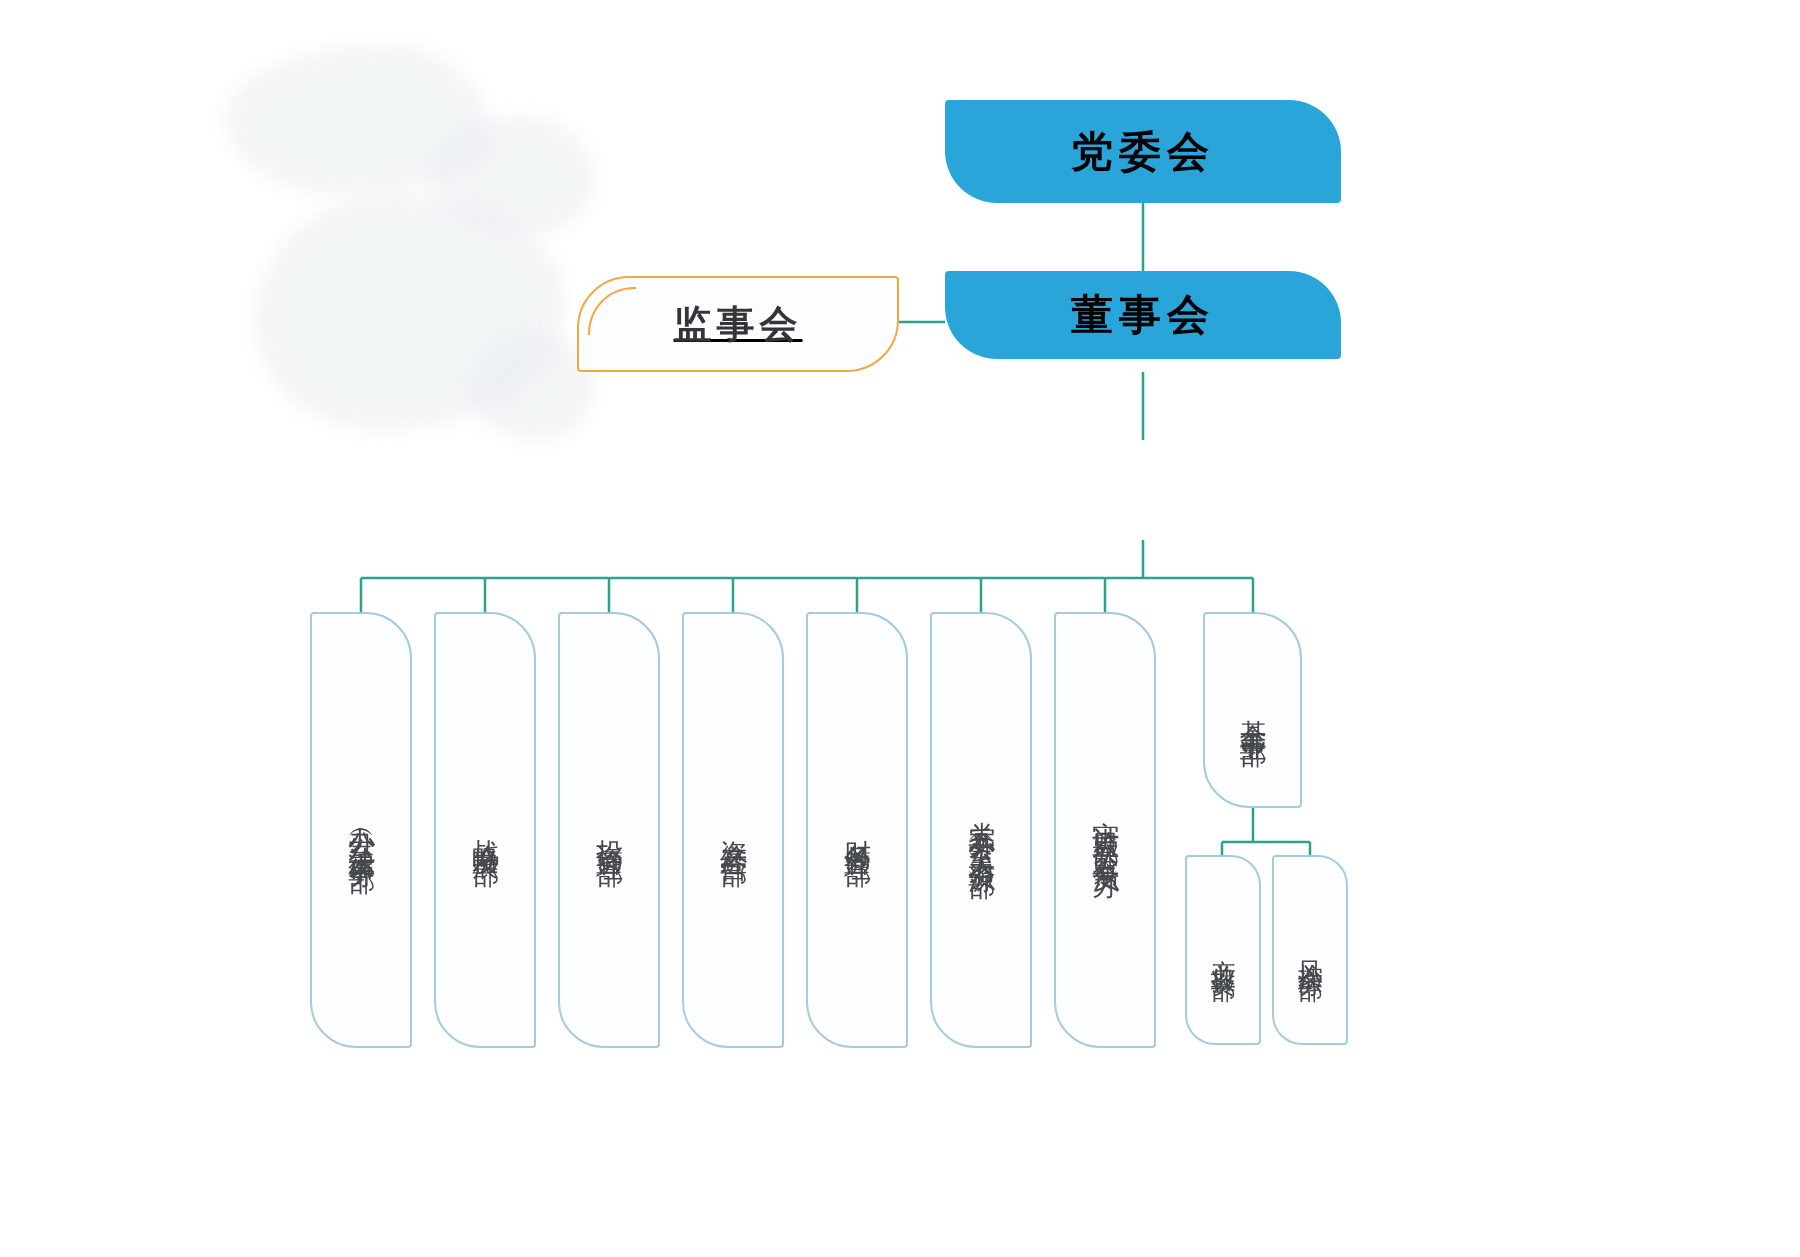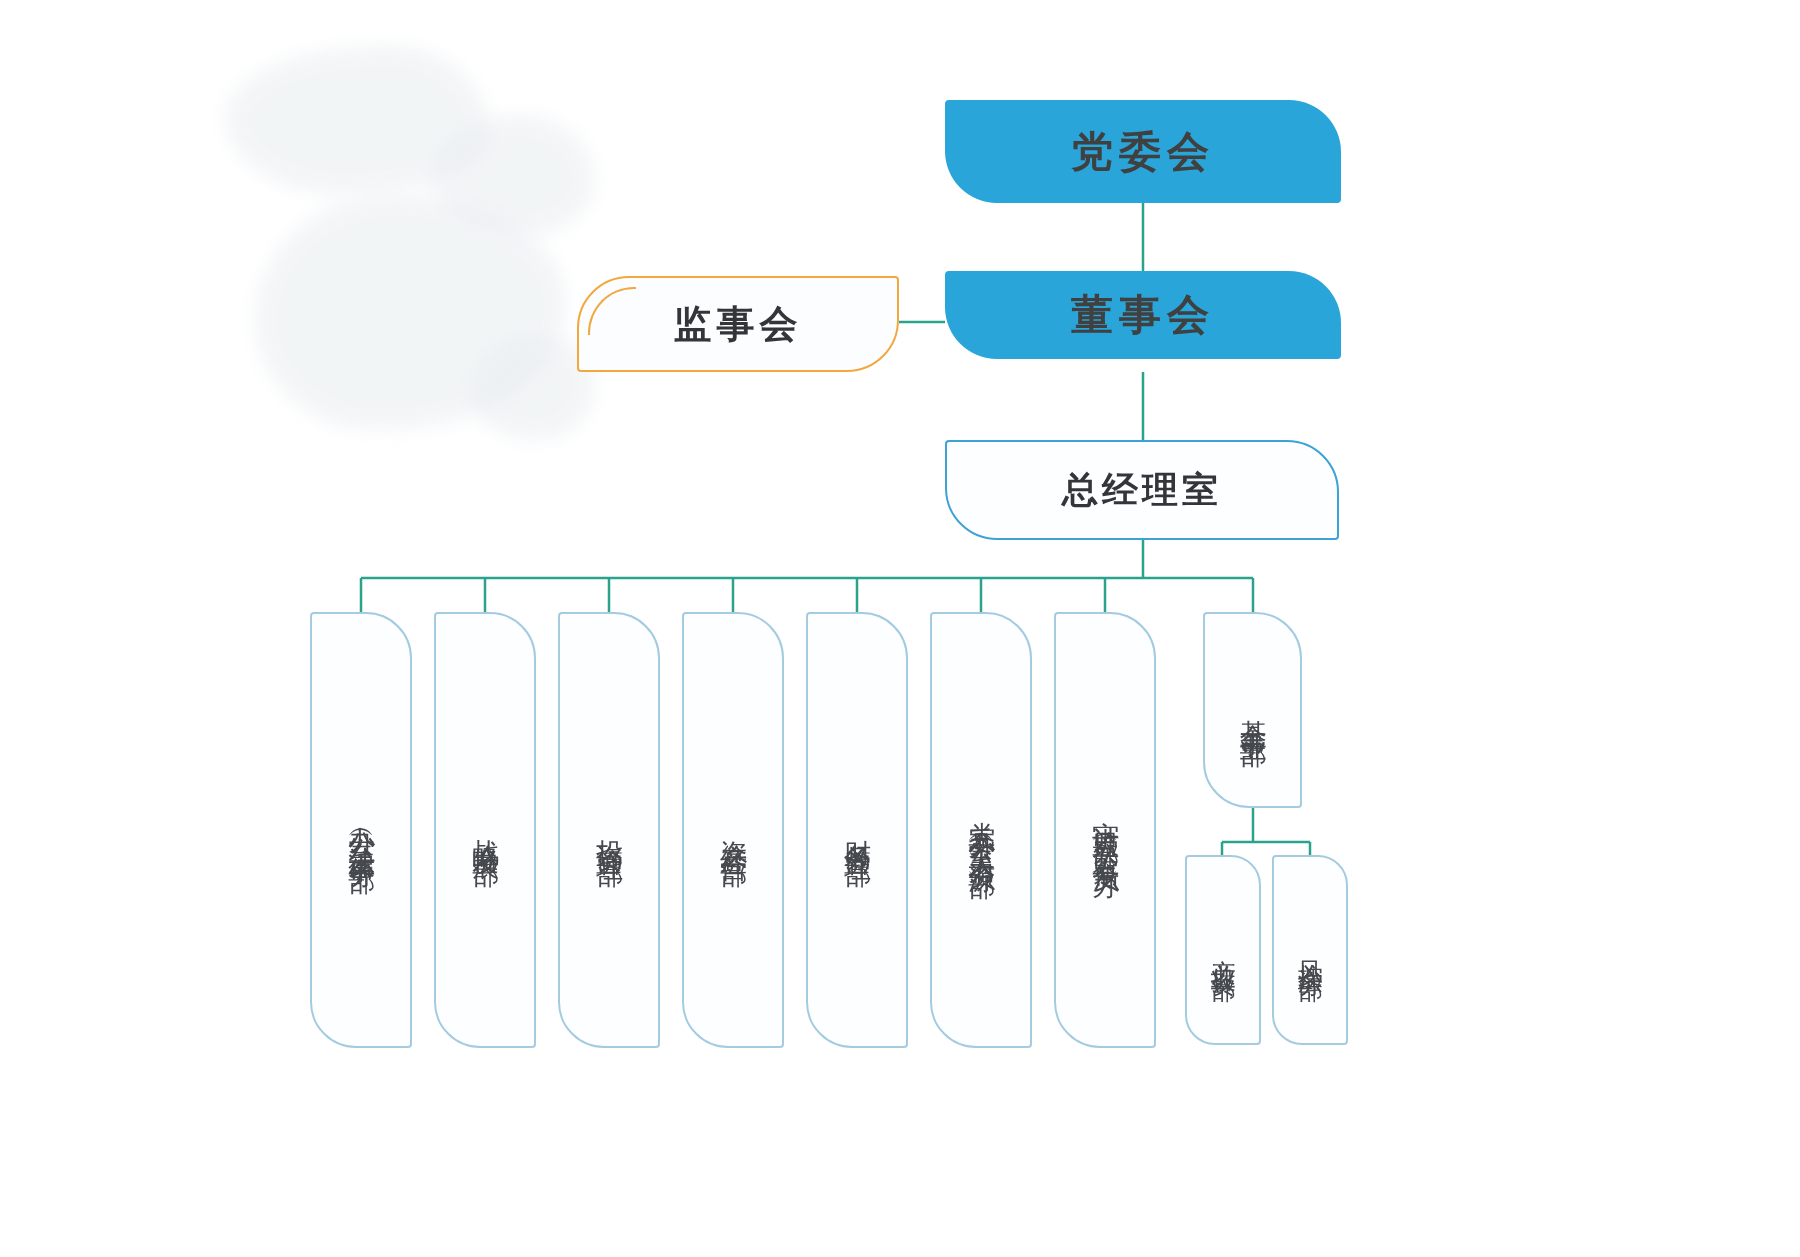--- a/index.html
+++ b/index.html
@@ -16,24 +16,24 @@
   .wm2 { left:255px; top:195px; width:310px; height:235px; border-radius:45% 55% 60% 40% / 55% 45% 52% 48%; }
   .wm3 { left:430px; top:115px; width:165px; height:120px; border-radius:55% 45% 42% 58% / 50% 55% 45% 50%; }
   .wm4 { left:470px; top:335px; width:125px; height:105px; border-radius:50% 50% 45% 55% / 58% 42% 55% 45%; }
 
   .connectors { position:absolute; left:0; top:0; width:1800px; height:1257px; }
   .conn { stroke:var(--connector,#2ba38c); stroke-width:2.5; fill:none; }
 
   .node { position:absolute; display:flex; align-items:center; justify-content:center; }
 
   .leaf  { border-radius:4px 52px 4px 52px; }   
-  .leafm { border-radius:52px 4px 52px 4px; }   
+  .leafm { border-radius:52px 4px 52px 4px;text-decoration:underline; }   
 
   .blue-node { background:var(--primary-blue,#29a5da); }
-  .blue-node .node-label { color:#404040; font-weight:bold; font-size:42px; letter-spacing:6px; }
+  .blue-node .node-label { color:#000000; font-weight:bold; font-size:42px; letter-spacing:6px; }
 
   .supervisory-node {
     background:#fbfdfe; border:2.5px solid var(--orange,#f3a73f);
   }
   .supervisory-node::before {
     content:""; position:absolute; left:9px; top:9px; width:46px; height:46px;
     border-top:2px solid var(--orange,#f3a73f); border-left:2px solid var(--orange,#f3a73f);
     border-top-left-radius:46px;
   }
   .supervisory-node .node-label { color:#333538; font-weight:bold; font-size:38px; letter-spacing:5px; }
@@ -97,23 +97,20 @@
   </div>
 
   <div class="node blue-node leaf" style="left:945px; top:271px; width:396px; height:88px;">
     <span class="node-label">董事会</span>
   </div>
 
   <div class="node supervisory-node leafm" style="left:577px; top:276px; width:322px; height:96px;">
     <span class="node-label">监事会</span>
   </div>
 
-  <div class="node gm-node leaf" style="left:945px; top:440px; width:394px; height:100px;">
-    <span class="node-label">总经理室</span>
-  </div>
 
   <div class="dept" style="left:310px;">
     <span class="vlabel">办公室（法律事务部）</span>
   </div>
   <div class="dept" style="left:434px;">
     <span class="vlabel">战略发展部</span>
   </div>
   <div class="dept" style="left:558px;">
     <span class="vlabel">投资管理部</span>
   </div>

